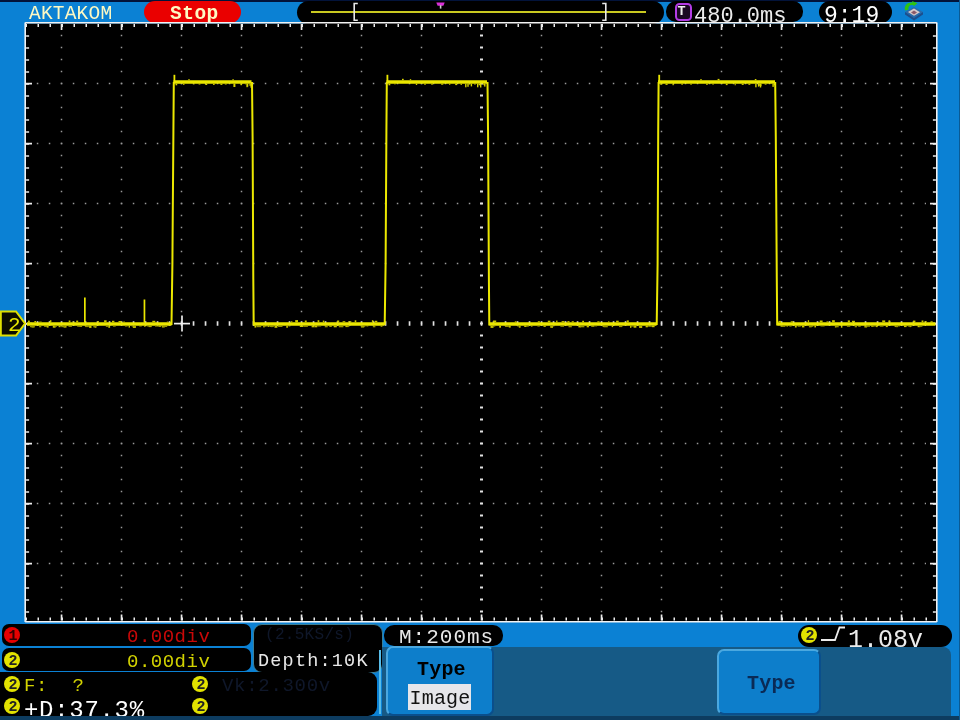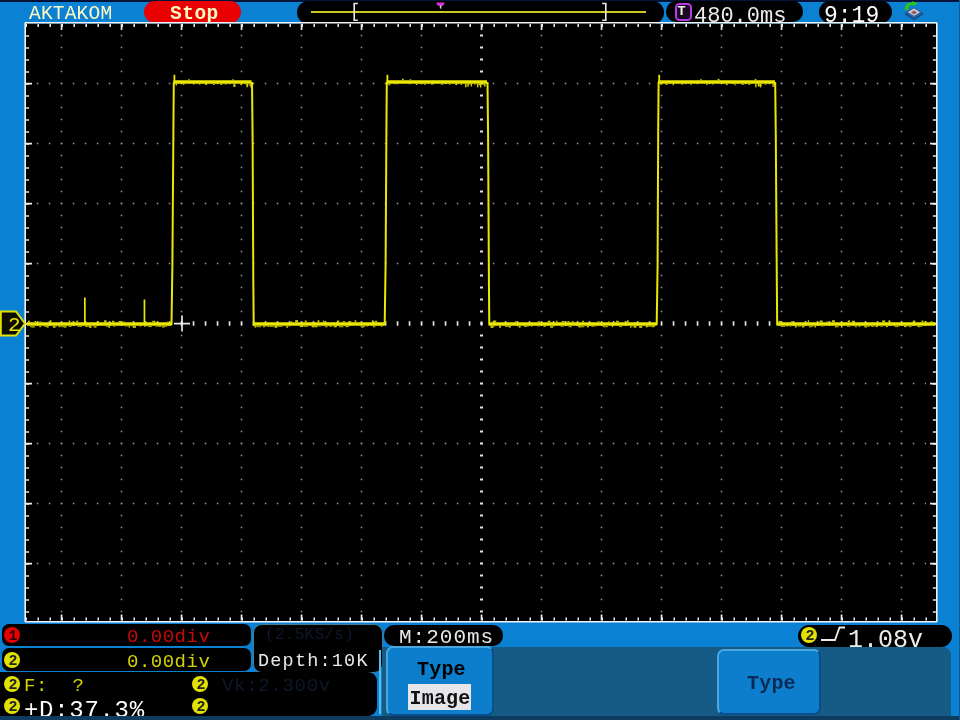--- a/index.html
+++ b/index.html
@@ -398,17 +398,17 @@
   <div class="txt" style="left:848px;top:626px;font-size:25px;color:#ececec;letter-spacing:0px">1.08v</div>
 
   <div class="abs" style="left:382px;top:646.5px;width:569px;height:70px;background:#165a86;border-radius:0 8px 0 0"></div>
   <div class="abs" style="left:0px;top:716px;width:960px;height:4px;background:#0d3c60"></div>
   <div class="abs" style="left:958.5px;top:0px;width:1.5px;height:720px;background:#0a5a94"></div>
   <div class="abs" style="left:378.5px;top:650px;width:2.5px;height:64px;background:#58bce8"></div>
 
   <div class="abs" style="box-sizing:border-box;left:386px;top:646px;width:108px;height:70px;background:#0d7ecb;border-radius:7px;border-top:2px solid #4aa8e0;border-left:2px solid #4aa8e0;border-bottom:2px solid #0a4f8c;border-right:2px solid #0a4f8c"></div>
   <div class="txt" style="left:417px;top:658px;font-size:20px;font-weight:bold;color:#000000;letter-spacing:0.2px">Type</div>
   <div class="abs" style="left:408px;top:684px;width:63px;height:26px;background:#e6e6ea"></div>
-  <div class="txt" style="left:409.5px;top:687px;font-size:20px;font-weight:bold;color:#111;letter-spacing:0.2px">Image</div>
+  <div class="txt" style="left:409.5px;top:687px;font-size:20px;font-weight:normal;color:#111;letter-spacing:0.2px">Image</div>
 
   <div class="abs" style="box-sizing:border-box;left:717px;top:649px;width:104px;height:66px;background:#0d7ecb;border-radius:7px;border-top:2px solid #4aa8e0;border-left:2px solid #4aa8e0;border-bottom:2px solid #0a4f8c;border-right:2px solid #0a4f8c"></div>
   <div class="txt" style="left:747px;top:672px;font-size:20px;font-weight:bold;color:#0a2a55;letter-spacing:0.2px">Type</div>
 </div>
 
 </body></html>

